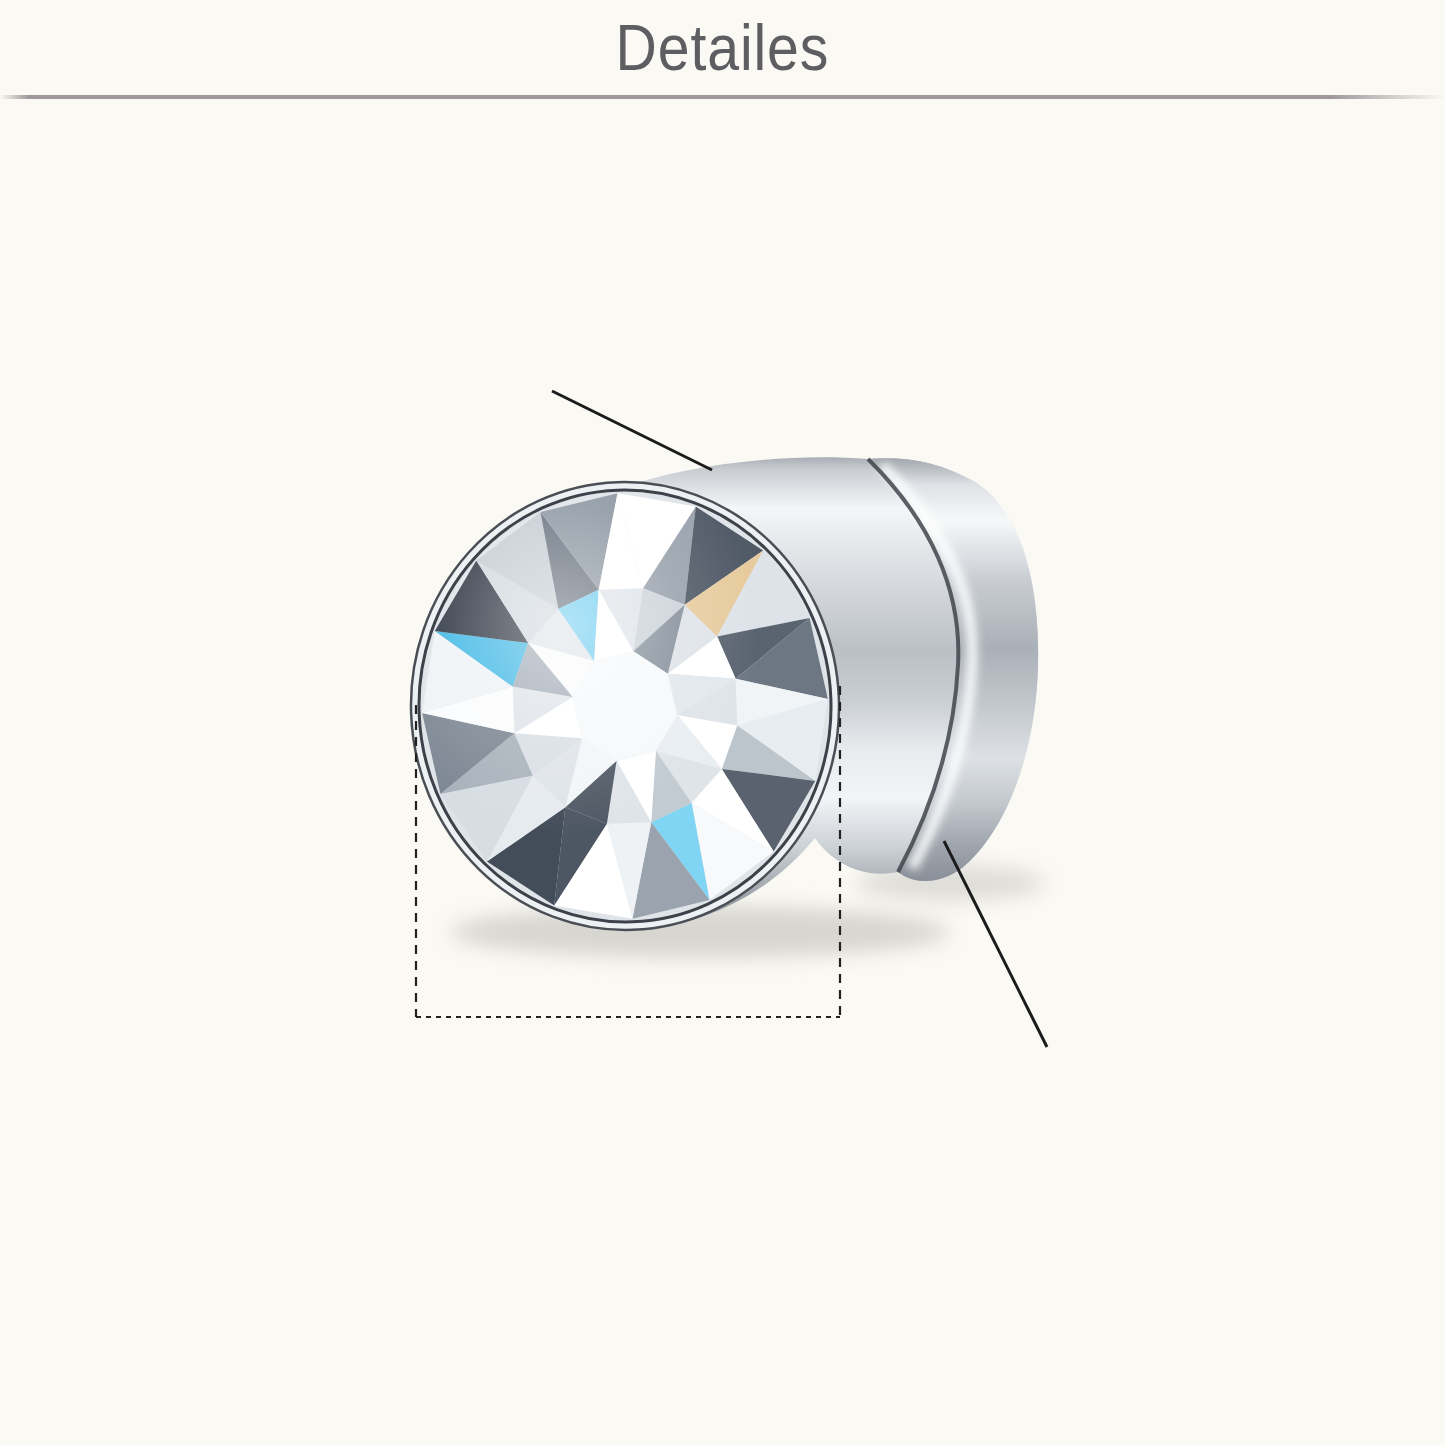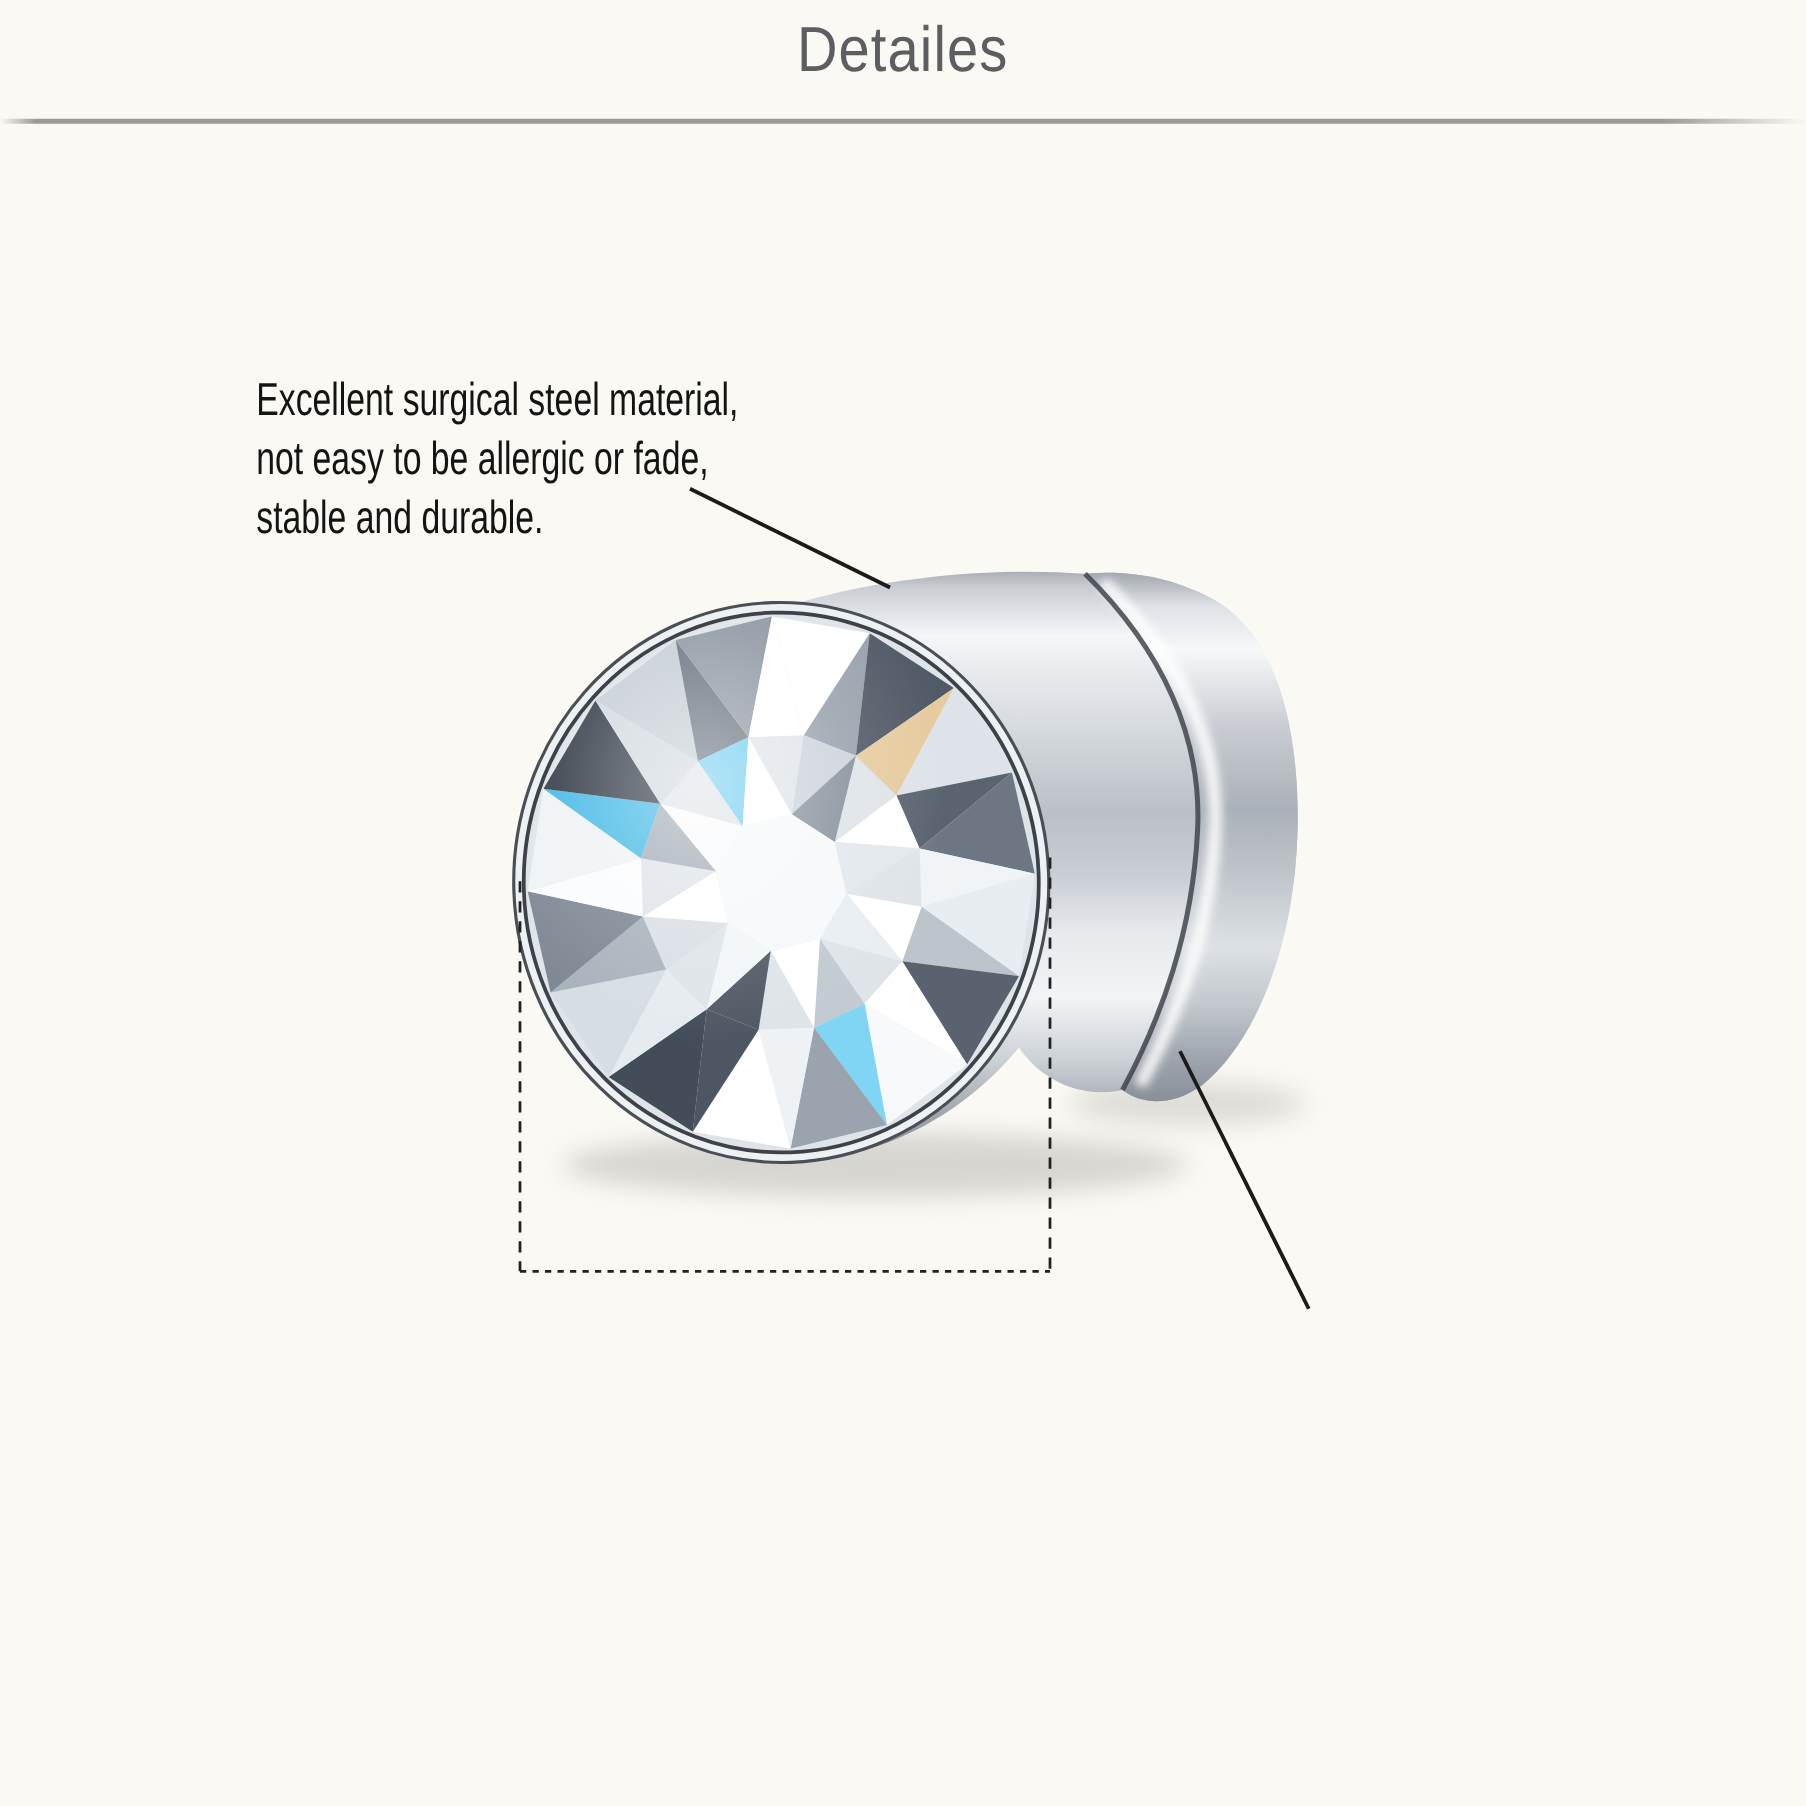--- a/index.html
+++ b/index.html
@@ -6,21 +6,21 @@
   .stage{
     position:relative;
     width:1445px;height:1445px;
     background:#faf9f3;
     overflow:hidden;
     font-family:"Liberation Sans","DejaVu Sans",sans-serif;
   }
   .title{
     position:absolute;top:12px;left:0;width:1445px;
     text-align:center;
-    font-size:51px;font-weight:400;color:#5e5d62;
+    font-size:65px;font-weight:400;color:#5e5d62;
     letter-spacing:1px;line-height:1.1;
   }
   .title .squeeze{display:inline-block;transform:scaleX(.88);transform-origin:center top;}
   .divider{
     position:absolute;top:95px;left:0;width:1445px;height:4px;
     background:linear-gradient(90deg,rgba(158,152,154,0) 0%,#9e989a 2%,#9e989a 92%,rgba(158,152,154,0) 100%);
   }
   .note{
     position:absolute;
     font-size:37px;color:#141414;line-height:47px;white-space:nowrap;
@@ -188,17 +188,16 @@
     <g stroke="#222222" stroke-width="2.2" fill="none">
       <line x1="416" y1="705" x2="416" y2="1017" stroke-dasharray="9 7"></line>
       <line x1="840" y1="686" x2="840" y2="1017" stroke-dasharray="9 7"></line>
       <line x1="416" y1="1017" x2="840" y2="1017" stroke-dasharray="5 5"></line>
     </g>
 
     <line x1="552" y1="391" x2="712" y2="470" stroke="#1b1b1b" stroke-width="3"></line>
     <line x1="944" y1="841" x2="1047" y2="1047" stroke="#1b1b1b" stroke-width="3"></line>
   </svg>
 
-  <div class="note note-left"><div class="squeeze">Excellent surgical steel material,<br>not easy to be allergic or fade,<br>stable and durable.</div></div>
 
 
 
 </div>
 
 </body></html>

